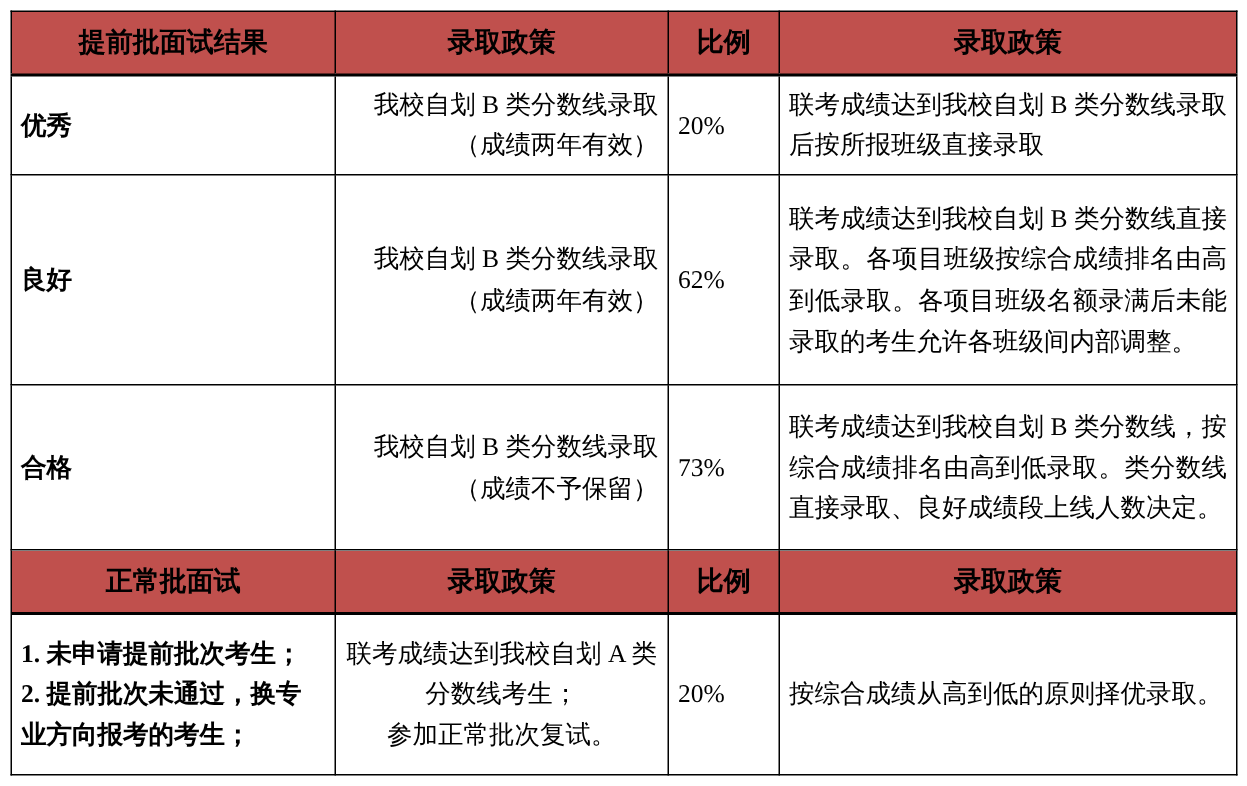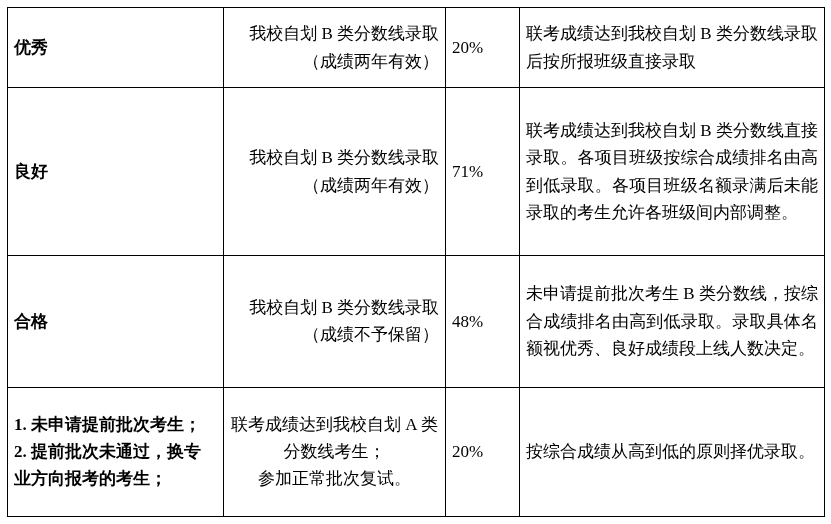--- a/index.html
+++ b/index.html
@@ -36,45 +36,57 @@
 <div class="page">
   <table class="policy-table">
     <colgroup>
       <col style="width:216px">
       <col style="width:222px">
       <col style="width:74px">
       <col style="width:305px">
     </colgroup>
 
     <tbody>
+        <tr class="hdr" style="height:42px">
+      <td>提前批面试结果</td>
+      <td>录取政策</td>
+      <td>比例</td>
+      <td>录取政策</td>
+    </tr>
 
     <tr style="height:67px">
       <td class="result">优秀</td>
       <td class="policy">我校自划 B 类分数线录取
 （成绩两年有效）</td>
       <td class="ratio">20%</td>
       <td class="policy2">联考成绩达到我校自划 B 类分数线录取后按所报班级直接录取</td>
     </tr>
 
     <tr style="height:140px">
       <td class="result">良好</td>
       <td class="policy">我校自划 B 类分数线录取
 （成绩两年有效）</td>
-      <td class="ratio">71%</td>
+      <td class="ratio">62%</td>
       <td class="policy2">联考成绩达到我校自划 B 类分数线直接录取。各项目班级按综合成绩排名由高到低录取。各项目班级名额录满后未能录取的考生允许各班级间内部调整。</td>
     </tr>
 
     <tr style="height:110px">
       <td class="result">合格</td>
       <td class="policy">我校自划 B 类分数线录取
 （成绩不予保留）</td>
-      <td class="ratio">48%</td>
-      <td class="policy2">未申请提前批次考生 B 类分数线，按综合成绩排名由高到低录取。录取具体名额视优秀、良好成绩段上线人数决定。</td>
+      <td class="ratio">73%</td>
+      <td class="policy2">联考成绩达到我校自划 B 类分数线，按综合成绩排名由高到低录取。类分数线直接录取、良好成绩段上线人数决定。</td>
     </tr>
 
+    <tr class="hdr" style="height:42px">
+      <td>正常批面试</td>
+      <td>录取政策</td>
+      <td>比例</td>
+      <td>录取政策</td>
+    </tr>
 
     <tr style="height:108px">
       <td class="result-left">1. 未申请提前批次考生；
 2. 提前批次未通过，换专业方向报考的考生；</td>
       <td class="policy-left">联考成绩达到我校自划 A 类分数线考生；
 参加正常批次复试。</td>
       <td class="ratio">20%</td>
       <td class="policy2">按综合成绩从高到低的原则择优录取。</td>
     </tr>
   </tbody>

